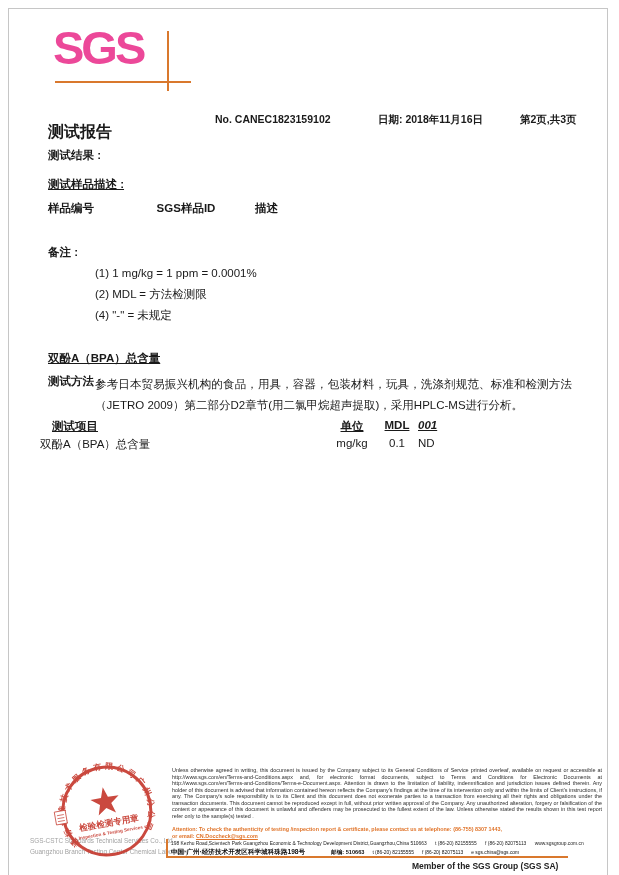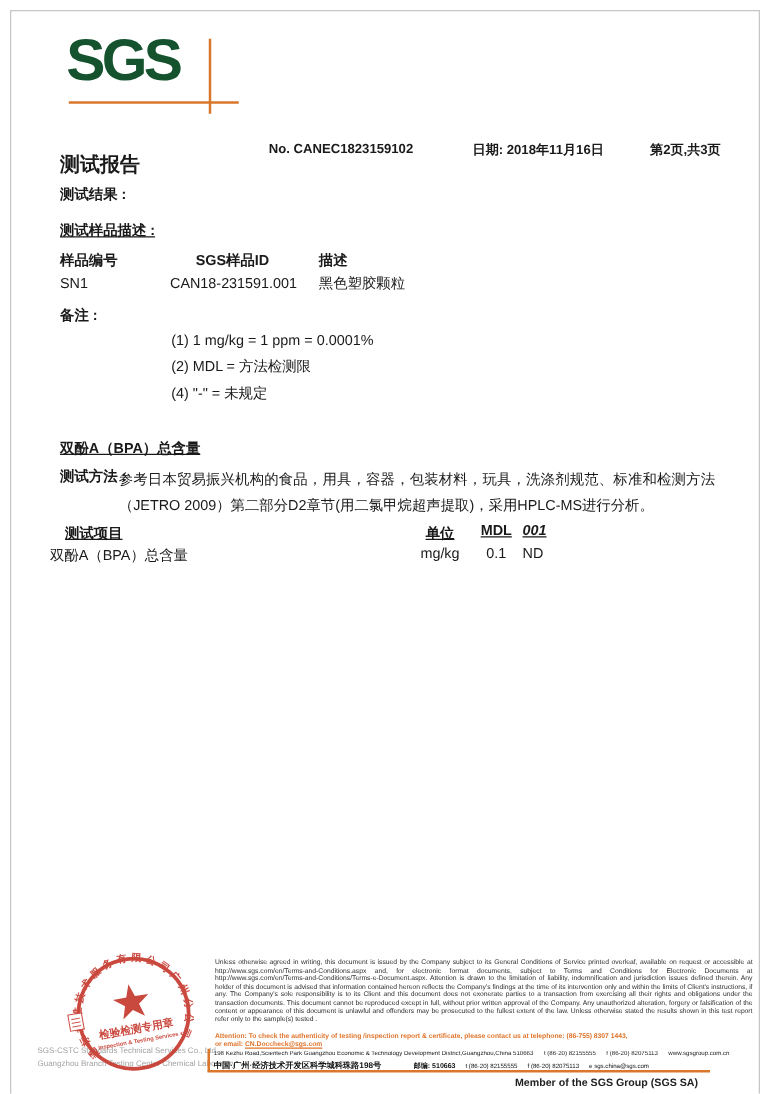--- a/index.html
+++ b/index.html
@@ -4,21 +4,21 @@
 <style>
   * { margin:0; padding:0; box-sizing:border-box; }
   html,body { background:#ffffff; }
   body { font-family:"Liberation Sans","DejaVu Sans",sans-serif; color:#1a1a1a; }
   .page { position:relative; width:619px; height:875px; background:#fff; overflow:hidden; }
   .page-border { position:absolute; left:8px; top:8px; right:11px; bottom:-2px;
                  border:1px solid #c6c6c6; border-bottom:none; pointer-events:none; }
 
   
   .logo-text { position:absolute; left:53px; top:24px; font-size:47px; font-weight:bold;
-               color:#14532d; letter-spacing:-3px; line-height:1;text-align:right; }
+               color:#ec4899; letter-spacing:-3px; line-height:1;text-align:right; }
   .logo-hline { position:absolute; left:55px; top:81px; width:136px; height:2px; background:#d9782d; }
   .logo-vline { position:absolute; left:167px; top:31px; width:2px; height:60px; background:#d9782d; }
 
   
   .doc-title { position:absolute; left:48px; top:122px; font-size:16px; font-weight:bold; }
   .report-no { position:absolute; left:215px; top:113px; font-size:10.5px; font-weight:bold; }
   .report-date { position:absolute; left:378px; top:113px; font-size:10.5px; font-weight:bold; }
   .page-info { position:absolute; left:520px; top:113px; font-size:10.5px; font-weight:bold; }
 
   .lbl { font-size:11.5px; font-weight:600; }
@@ -26,21 +26,21 @@
   .sample-desc-heading { position:absolute; left:48px; top:177px; text-decoration:underline; font-weight:bold; }
 
   .sample-table-head, .sample-table-row { position:absolute; left:48px; font-size:11.5px; white-space:nowrap; }
   .sample-table-head { top:201px; font-weight:bold; }
   .sample-table-row { top:219px; }
   .s-col1 { display:inline-block; width:88px; }
   .s-col2 { display:inline-block; width:100px; text-align:center; }
   .s-col3 { display:inline-block; padding-left:19px; text-align:right; }
 
   .notes-label { position:absolute; left:48px; top:245px;text-align:right; }
-  .notes-list { position:absolute; left:95px; top:263px; font-size:11.5px; line-height:21px;margin-left:42px; }
+  .notes-list { position:absolute; left:95px; top:263px; font-size:11.5px; line-height:21px; }
 
   .bpa-heading { position:absolute; left:48px; top:351px; font-size:11.5px; font-weight:bold; text-decoration:underline; }
   .method-label { position:absolute; left:48px; top:374px; }
   .method-text { position:absolute; left:95px; top:374px; width:477px; font-size:11.5px;
                  line-height:21px; text-align:justify; }
 
   .result-table-head, .result-table-row { position:absolute; font-size:11.5px; white-space:nowrap; }
   .result-table-head { top:419px; font-weight:bold; }
   .result-table-row { top:437px; }
   .r-item-head { position:absolute; left:52px; text-decoration:underline; }
@@ -87,23 +87,20 @@
   <div class="doc-title">测试报告</div>
   <div class="report-no">No. CANEC1823159102</div>
   <div class="report-date">日期: 2018年11月16日</div>
   <div class="page-info">第2页,共3页</div>
 
   <div class="results-label lbl">测试结果 :</div>
   <div class="sample-desc-heading lbl">测试样品描述 :</div>
 
   <div class="sample-table-head">
     <span class="s-col1">样品编号</span><span class="s-col2">SGS样品ID</span><span class="s-col3">描述</span>
-  </div>
-  <div class="sample-table-row">
-    <span class="s-col1">SN1</span><span class="s-col2">CAN18-231591.001</span><span class="s-col3">黑色塑胶颗粒</span>
   </div>
 
   <div class="notes-label lbl">备注 :</div>
   <div class="notes-list">
     <div>(1) 1 mg/kg = 1 ppm = 0.0001%</div>
     <div>(2) MDL = 方法检测限</div>
     <div>(4) "-" = 未规定</div>
   </div>
 
   <div class="bpa-heading">双酚A（BPA）总含量</div>

